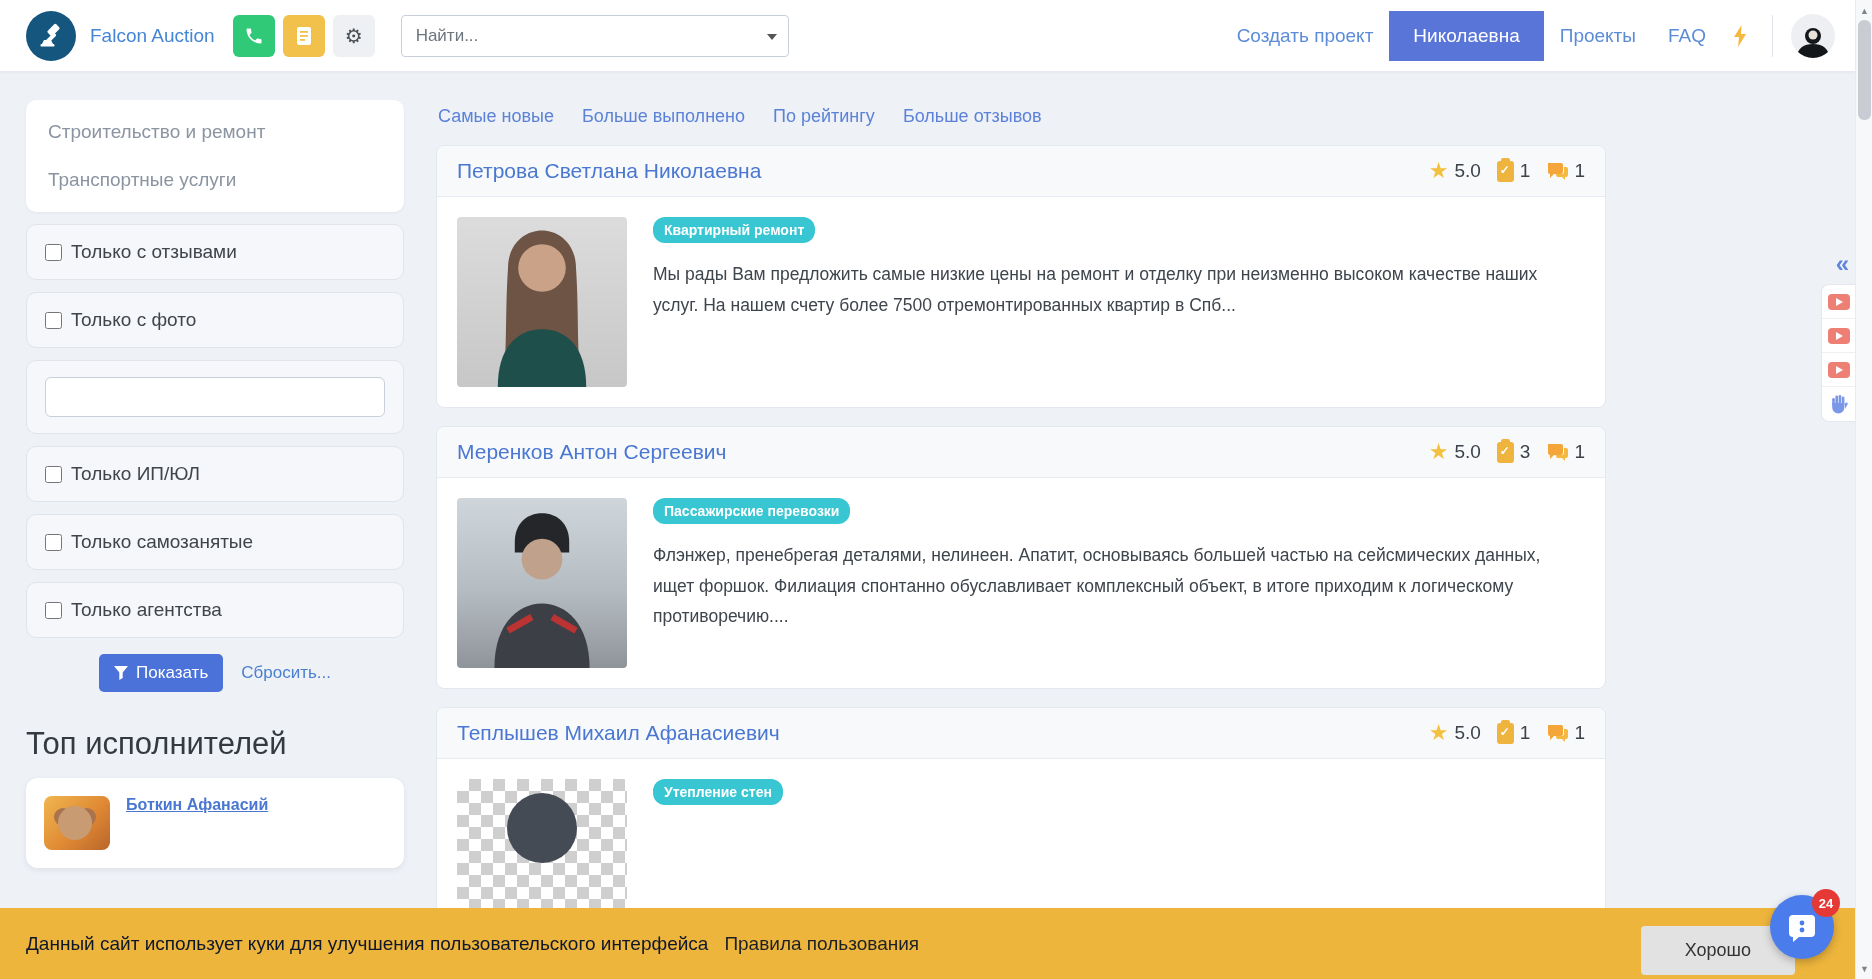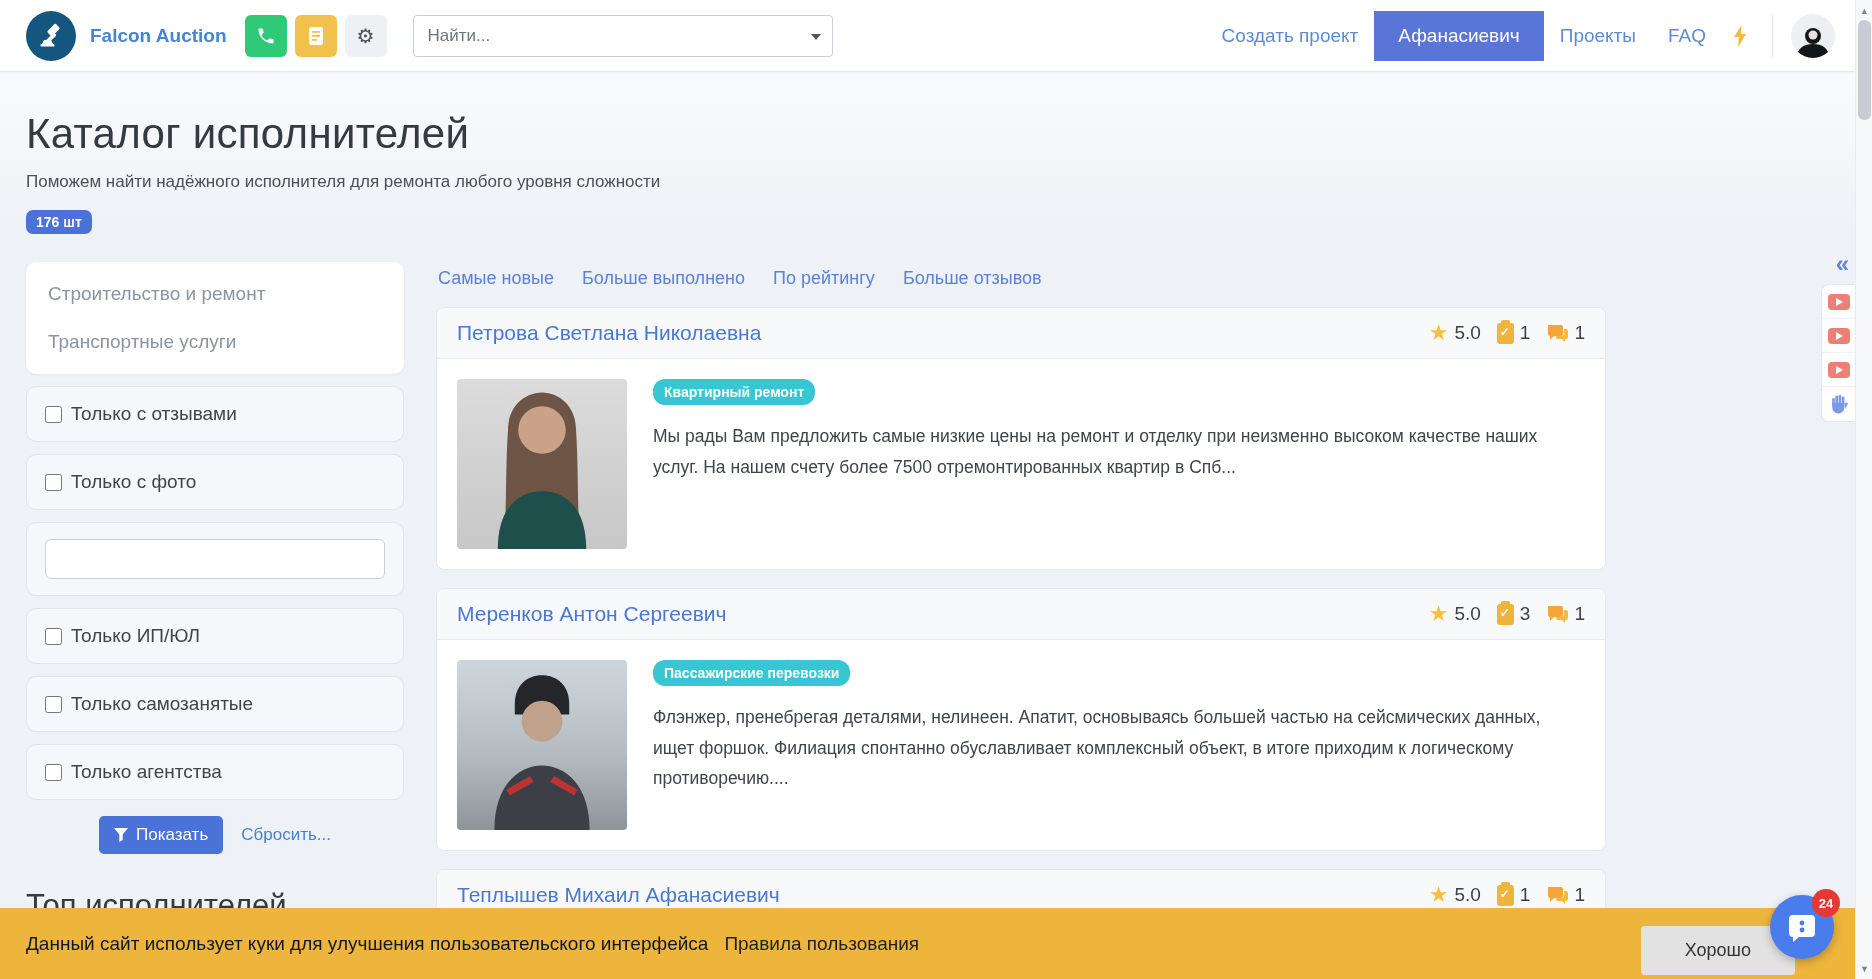--- a/index.html
+++ b/index.html
@@ -5,28 +5,28 @@
   * { margin:0; padding:0; box-sizing:border-box; }
   html,body { width:1872px; height:979px; overflow:hidden; }
   body { font-family:"Liberation Sans", sans-serif; background:#eef1f6; position:relative; }
 
   
   .navbar { position:fixed; top:0; left:0; width:1855px; height:72px; background:#ffffff;
             border-bottom:1px solid #e6e9ef; box-shadow:0 1px 2px rgba(0,0,0,.04);
             display:flex; align-items:center; padding:0 20px 0 26px; z-index:50; }
   .logo-circle { width:50px; height:50px; border-radius:50%; background:#15567f; display:flex;
                  align-items:center; justify-content:center; flex:none; }
-  .brand { color:#4585d6; font-size:19px; margin:0 18px 0 14px; text-decoration:none; white-space:nowrap;font-weight:bold; }
+  .brand { color:#4585d6; font-size:19px; margin:0 18px 0 14px; text-decoration:none; white-space:nowrap; }
   .sq-btn { width:42px; height:42px; border:none; border-radius:6px; margin-right:8px; display:flex;
             align-items:center; justify-content:center; cursor:pointer; flex:none; }
   .sq-btn.green { background:#2fc977; }
   .sq-btn.yellow { background:#f2c14b; }
   .sq-btn.gray { background:#eef0f4; color:#495057; font-size:20px; }
   .search-wrap { position:relative; margin-left:18px; }
-  .search-input { width:420px; height:42px; border:1px solid #c8cfd8; border-radius:4px;
+  .search-input { width:388px; height:42px; border:1px solid #c8cfd8; border-radius:4px;
                   padding:0 30px 0 14px; font-size:17px; color:#495057; background:#fff;
                   font-family:"Liberation Sans", sans-serif; }
   .search-input::placeholder { color:#6c757d; }
   .search-caret { position:absolute; right:12px; top:19px; width:0; height:0;
                   border-left:5px solid transparent; border-right:5px solid transparent;
                   border-top:6px solid #555; pointer-events:none; }
   .nav-right { margin-left:auto; display:flex; align-items:center; }
   .nav-link { color:#5c8cd8; font-size:19px; text-decoration:none; padding:14px 16px; white-space:nowrap; }
   .nav-link.active { background:#5a75d8; color:#ffffff; padding:14px 24px; }
   .bolt { margin:0 18px 0 10px; display:flex; align-items:center; cursor:pointer; }
@@ -164,45 +164,40 @@
     <span>⚙</span>
   </button>
 
   <div class="search-wrap">
     <input class="search-input" placeholder="Найти..." style="">
     <span class="search-caret"></span>
   </div>
 
   <div class="nav-right">
     <a class="nav-link" href="#">Создать проект</a>
-    <a class="nav-link active" href="#">Афанасиевич</a>
+    <a class="nav-link active" href="#">Николаевна</a>
     <a class="nav-link" href="#">Проекты</a>
     <a class="nav-link" href="#">FAQ</a>
     <span class="bolt">
       <svg width="16" height="24" viewBox="0 0 16 24">
           <path fill="#f6b93f" d="M9.5 1 L2 13 h5 L6 23 L14 10 h-5 Z"></path>
         </svg>
     </span>
     <span class="nav-divider"></span>
     <div class="avatar">
       <svg width="36" height="34" viewBox="0 0 36 34">
         <circle cx="18" cy="12" r="8" fill="#14171a"></circle>
         <path d="M2 34 C2 24 9 20 18 20 C27 20 34 24 34 34 Z" fill="#14171a"></path>
         <circle cx="18" cy="11" r="4.5" fill="#e8e2da"></circle>
       </svg>
     </div>
   </div>
 </nav>
 
 <div class="page">
-  <div class="page-head">
-    <h1 class="title">Каталог исполнителей</h1>
-    <div class="subtitle">Поможем найти надёжного исполнителя для ремонта любого уровня сложности</div>
-    <span class="count-badge">176 шт</span>
-  </div>
 
   <div class="columns">
 
     <aside class="sidebar">
       <div class="cat-card">
         <a class="cat-item" href="#">Строительство и ремонт</a>
         <a class="cat-item" href="#">Транспортные услуги</a>
       </div>
 
       <div class="filter-card">

